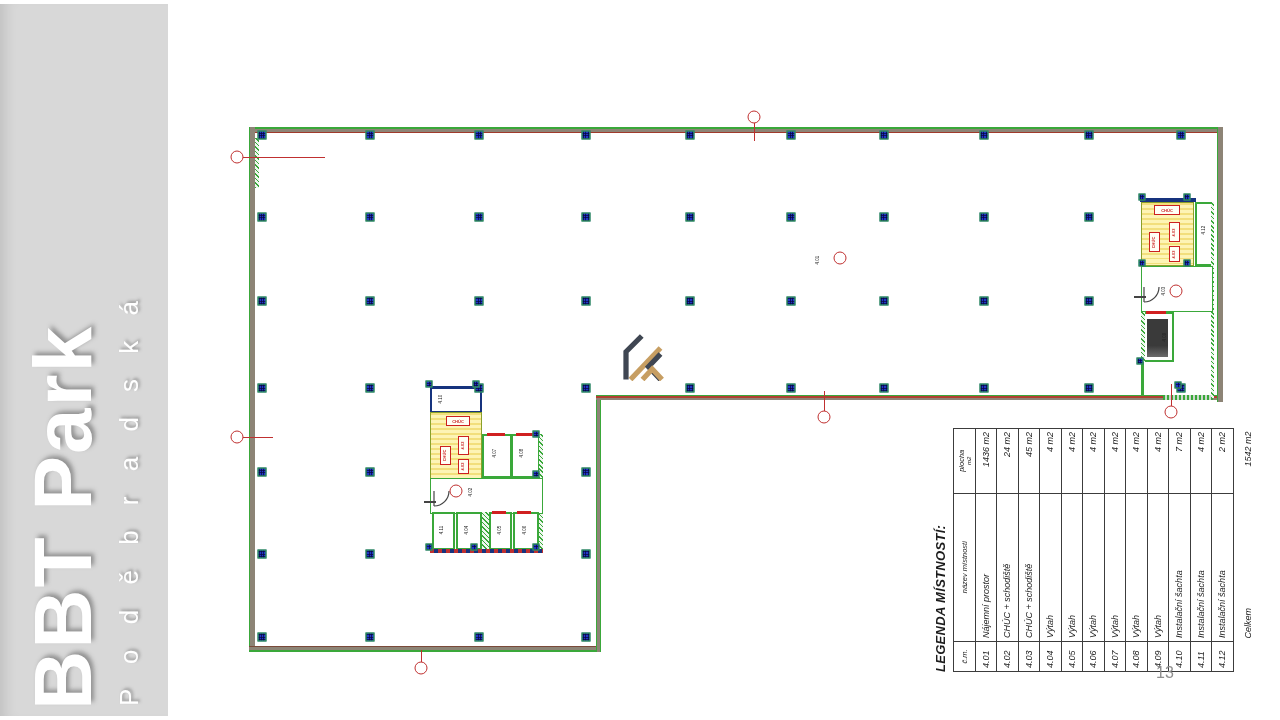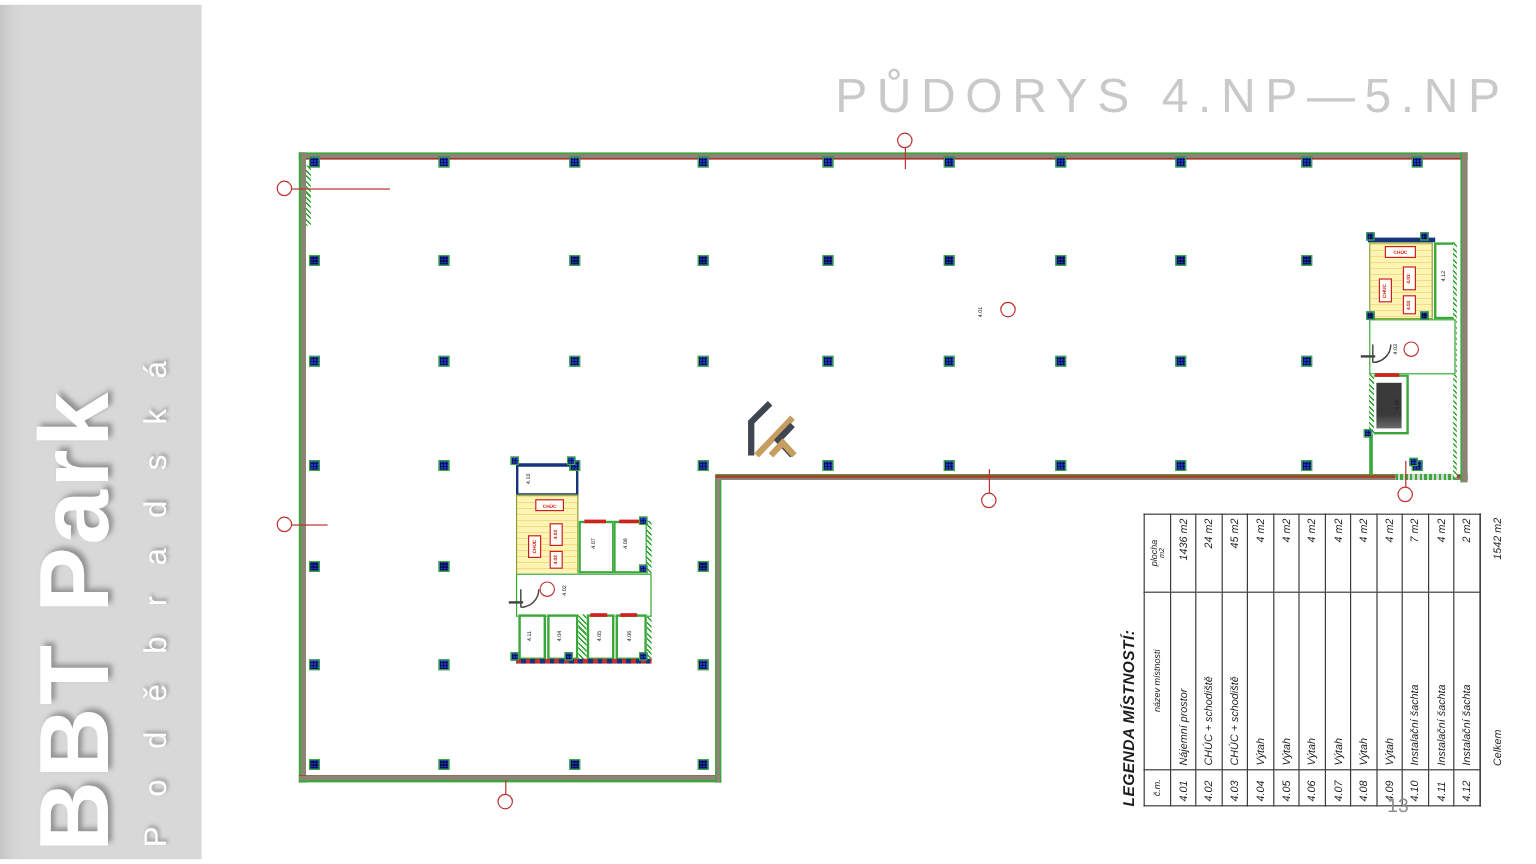--- a/index.html
+++ b/index.html
@@ -88,21 +88,20 @@
 </head>
 <body>
 
 <div class="slide">
 
   <div class="sidebar">
     <div class="sidebar-title">BBT Park</div>
     <div class="sidebar-sub">P o d ě b r a d s k á</div>
   </div>
 
-  <div class="page-title">PŮDORYS 4.NP—5.NP</div>
 
   <div class="plan" id="plan">
 
     <div class="abs wall-top"></div>
     <div class="abs wall-left"></div>
     <div class="abs wall-bottom-left"></div>
     <div class="abs wall-inner-v"></div>
     <div class="abs wall-bottom-right"></div>
     <div class="abs wall-right"></div>
     <div class="abs hatch-green hatch-left-wall"></div>

